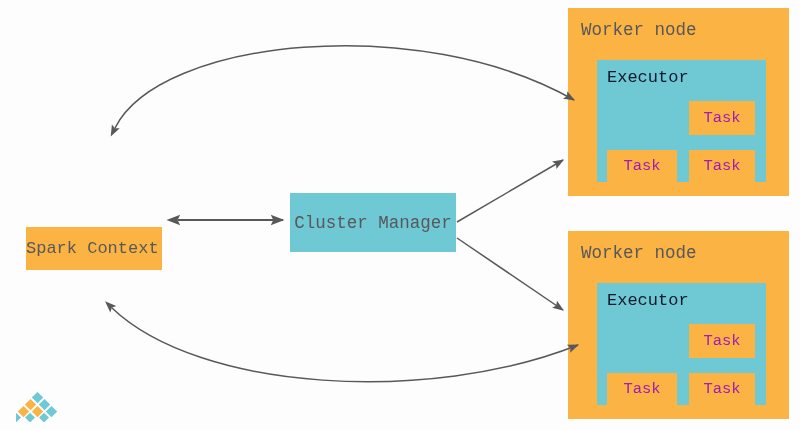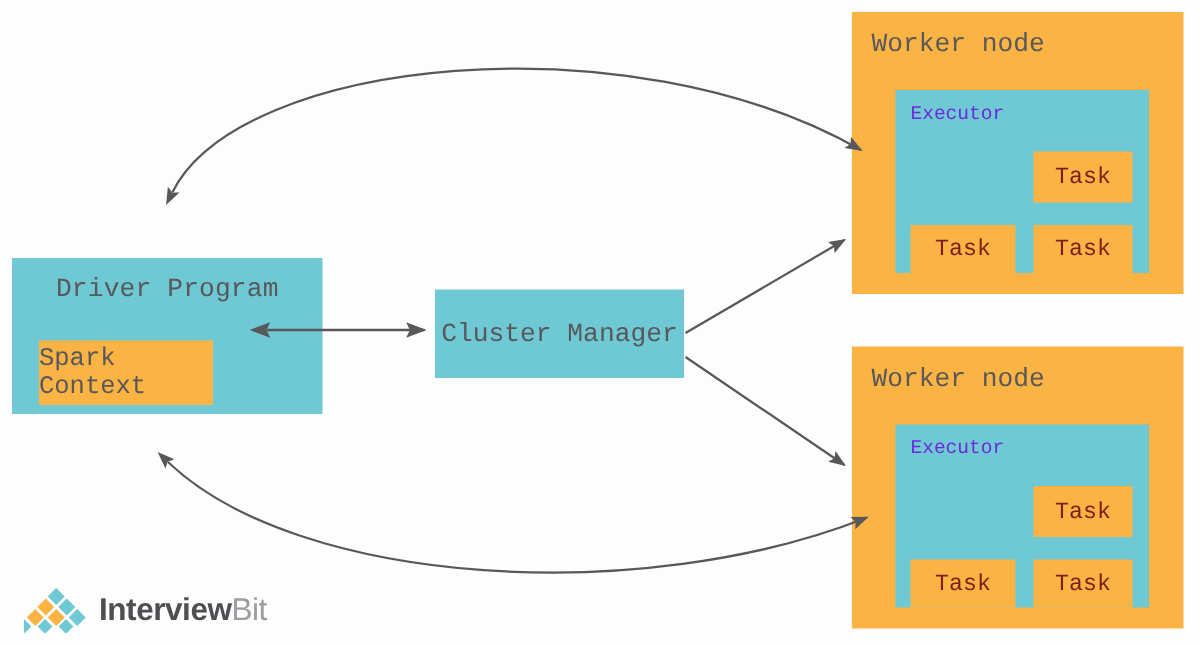--- a/index.html
+++ b/index.html
@@ -35,21 +35,21 @@
     flex-direction: column;
     align-items: center;
   }
   #driver-program-label {
     margin-top: 11px;
     font-size: 17.5px;
     color: #58585a;
     letter-spacing: .1px;
   }
   #spark-context {
-    left: 26px; top: 227px; width: 116px; height: 43px;
+    left: 26px; top: 227px; width: 136px; height: 43px;
     align-items: center;
   }
   #spark-context-label {
     font-size: 17px;
     color: #58585a;
   }
 
   
   #cluster-manager {
     left: 290px; top: 193px; width: 166px; height: 59px;
@@ -73,31 +73,31 @@
     font-size: 17.5px;
     color: #58585a;
   }
   .executor {
     position: absolute;
     left: 29px; top: 52px; width: 169px; height: 122px;
   }
   .executor-label {
     position: absolute;
     left: 10px; top: 8px;
-    font-size: 13px;
-    color: #6d28d9;
+    font-size: 17px;
+    color: #0f172a;
   }
   .task {
     position: absolute;
     box-sizing: border-box;
     display: flex;
     align-items: center;
     justify-content: center;
     font-size: 15.5px;
-    color: #7f1d1d;
+    color: #a21caf;
   }
   .task-top-right { left: 92px; top: 41px; width: 66px; height: 34px; }
   .task-bottom-left { left: 10px; top: 90px; width: 70px; height: 32px; }
   .task-bottom-right { left: 92px; top: 90px; width: 66px; height: 32px; }
 
   
   #arrows {
     position: absolute;
     left: 0; top: 0;
     width: 800px; height: 430px;
@@ -119,23 +119,20 @@
     white-space: nowrap;
   }
   .logo-bold { color: #4d4f53; font-weight: bold; }
   .logo-light { color: #9b9da1; }
 </style>
 </head>
 <body>
 
 <div id="stage">
 
-  <div class="box teal" id="driver-program">
-    <span id="driver-program-label">Driver Program</span>
-  </div>
   <div class="box orange" id="spark-context">
     <span id="spark-context-label">Spark Context</span>
   </div>
 
   <div class="box teal" id="cluster-manager">
     <span id="cluster-manager-label">Cluster Manager</span>
   </div>
 
   <div class="box orange worker-node" id="worker-node-1">
     <span class="worker-node-label">Worker node</span>
@@ -187,18 +184,15 @@
       <rect x="24.5" y="8.6" width="8" height="8" transform="rotate(45 28.5 12.6)" fill="#6fc9d5"></rect>
 
       <rect x="3.5" y="15.6" width="8" height="8" transform="rotate(45 7.5 19.6)" fill="#fbb344"></rect>
       <rect x="17.5" y="15.6" width="8" height="8" transform="rotate(45 21.5 19.6)" fill="#fbb344"></rect>
       <rect x="31.5" y="15.6" width="8" height="8" transform="rotate(45 35.5 19.6)" fill="#6fc9d5"></rect>
 
       <rect x="10.5" y="22.1" width="7" height="7" transform="rotate(45 14 25.6)" fill="#6fc9d5"></rect>
       <rect x="24.5" y="22.1" width="7" height="7" transform="rotate(45 28 25.6)" fill="#6fc9d5"></rect>
       <rect x="-3.5" y="22.1" width="7" height="7" transform="rotate(45 0 25.6)" fill="#6fc9d5"></rect>
     </svg>
-    <div id="logo-wordmark">
-      <span class="logo-bold">Interview</span><span class="logo-light">Bit</span>
-    </div>
   </div>
 
 </div>
 
 </body></html>

